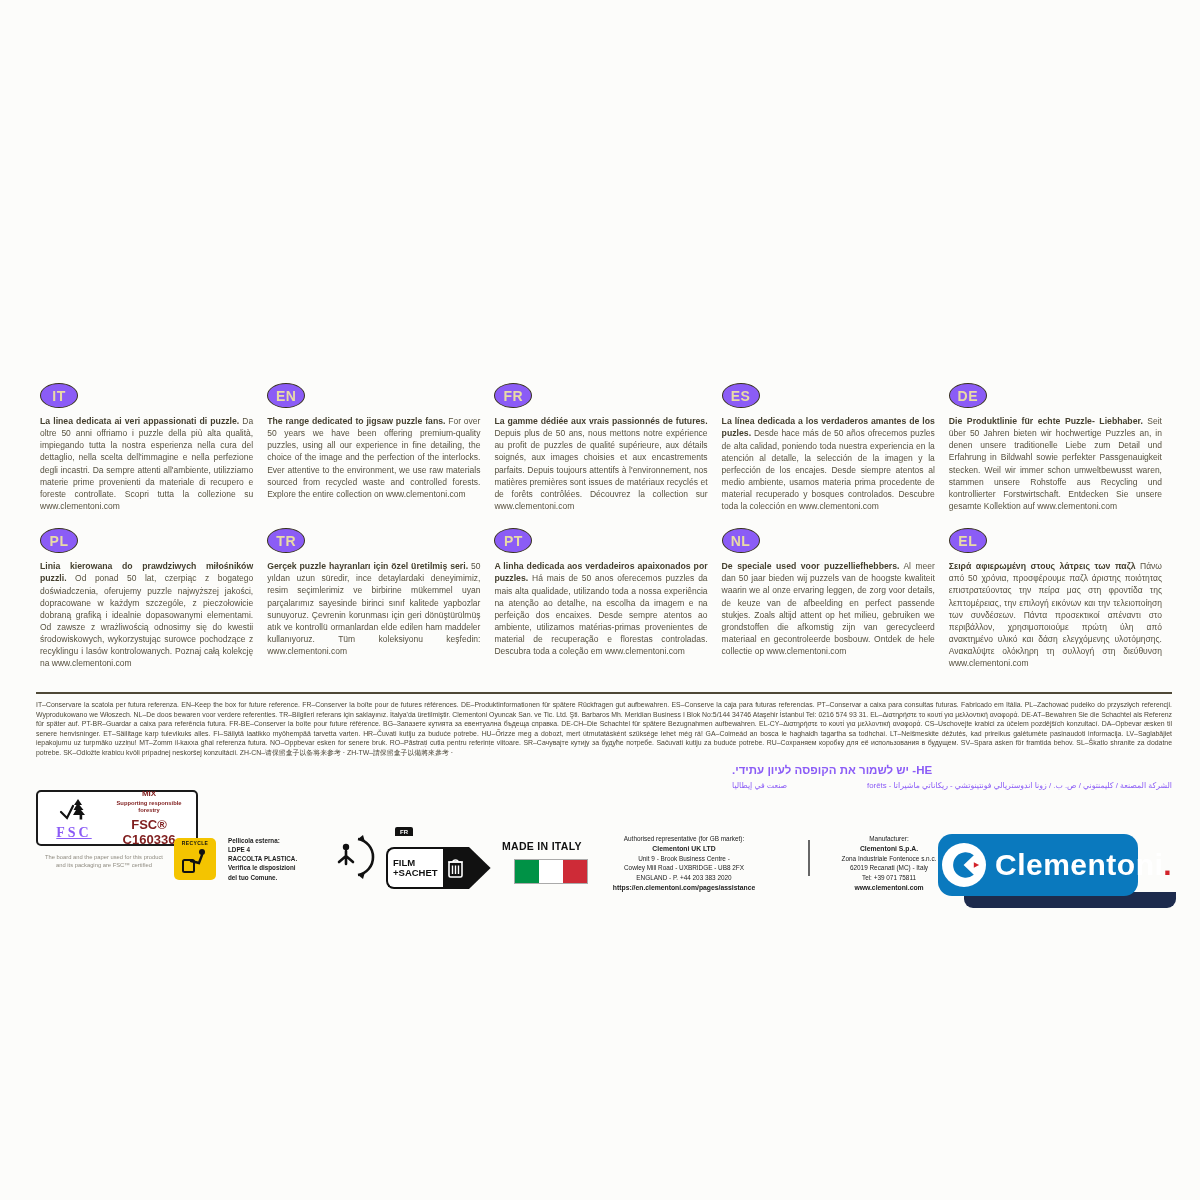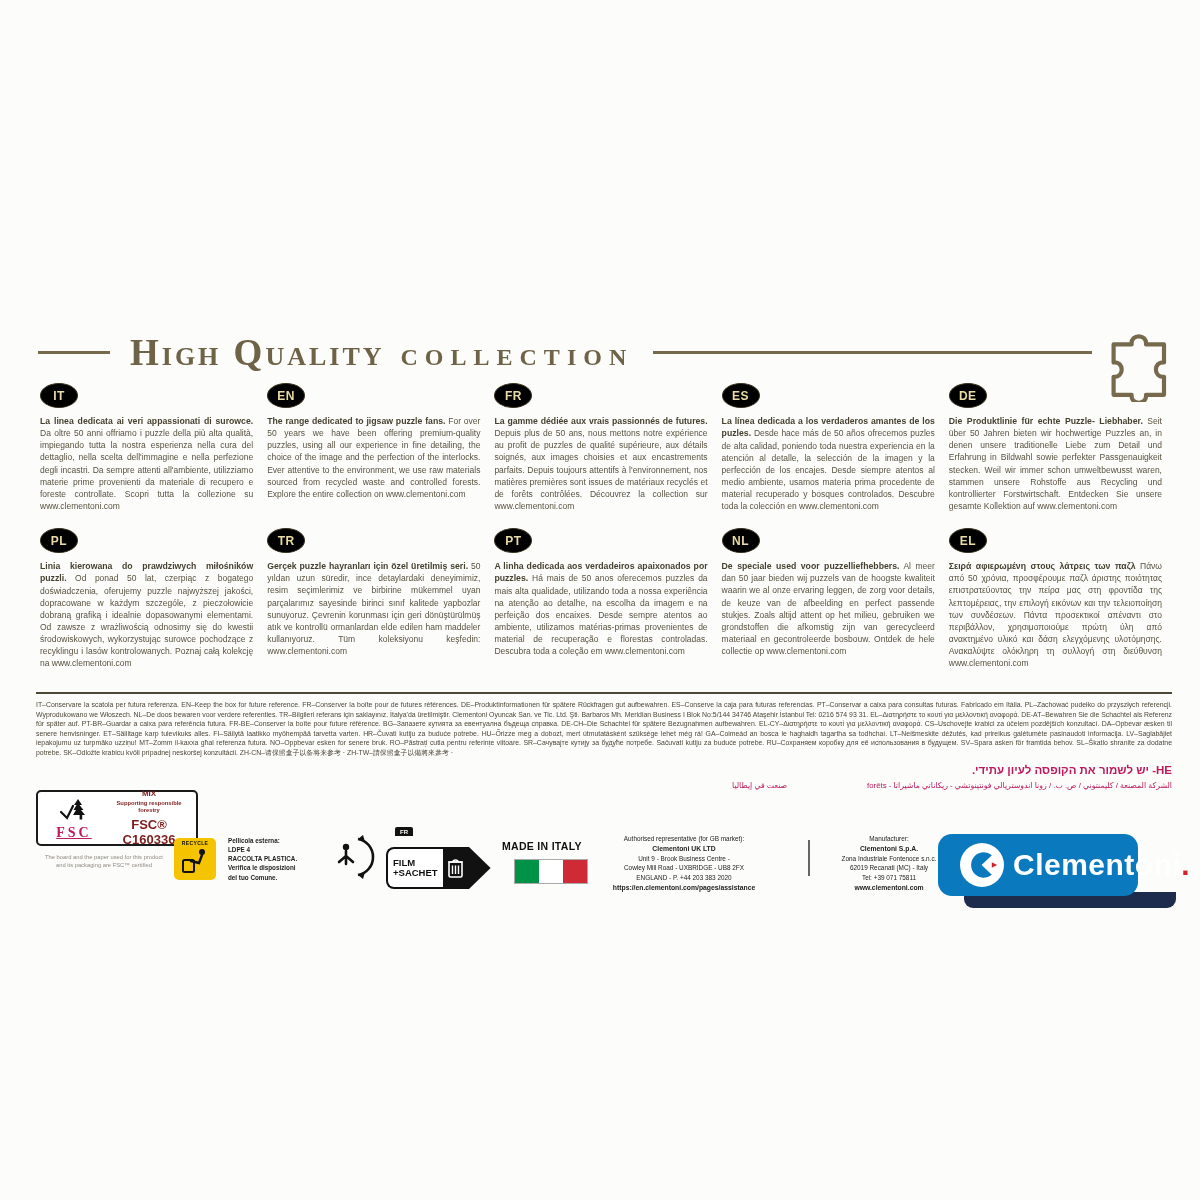--- a/index.html
+++ b/index.html
@@ -13,40 +13,40 @@
   .rule-r{flex:1;}
   .hdr-title{display:flex;align-items:baseline;gap:16px;margin:0 20px;color:#6e6247;white-space:nowrap;}
   .t-main{font-family:"Liberation Serif",serif;font-variant:small-caps;font-weight:700;font-size:37px;letter-spacing:3px;}
   .t-sub{font-family:"Liberation Serif",serif;font-weight:700;font-size:24px;letter-spacing:7px;}
   .puzzle-icon{margin-left:14px;transform:translateY(16px);flex:none;}
 
   
   .langs{position:absolute;top:383px;left:40px;width:1122px;display:grid;
     grid-template-columns:repeat(5,1fr);column-gap:14px;row-gap:16px;}
   .badge{display:inline-flex;width:36px;height:23px;border-radius:50%;align-items:center;
-    justify-content:center;background:#000000;color:#e9dba6;font-weight:bold;font-size:12px;
+    justify-content:center;background:#8b5cf6;color:#e9dba6;font-weight:bold;font-size:14px;
     letter-spacing:.5px;margin-bottom:7px;border:1px solid #39331f;}
   .lang-block p{margin:0;font-size:8.5px;line-height:1.42;text-align:justify;color:#57513f;}
   .lang-block b{font-size:8.7px;color:#443f2e;}
 
   
   .divider{position:absolute;top:692px;left:36px;right:28px;height:2px;background:#4e4836;}
   .fine{position:absolute;top:700px;left:36px;right:28px;font-size:6.9px;line-height:1.38;
     text-align:justify;color:#4c4637;}
-  .rtl{position:absolute;top:764px;right:28px;width:440px;direction:rtl;text-align:right;color:#be185d;}
+  .rtl{position:absolute;top:764px;right:28px;width:440px;direction:rtl;text-align:left;color:#8b5cf6;}
   .heb{font-size:11.5px;font-weight:bold;}
   .ara{font-size:11.5px;font-weight:bold;margin-top:1px;}
   .ara-co{font-size:7.8px;margin-top:5px;display:flex;justify-content:space-between;align-items:center;}
 
   
   .footer{position:absolute;top:788px;left:36px;right:25px;height:140px;}
   .fsc-box{position:absolute;left:0;top:2px;width:162px;height:56px;border:2px solid #1a1a1a;
     border-radius:5px;background:#fff;display:flex;align-items:center;box-sizing:border-box;}
   .fsc-left{width:64px;display:flex;flex-direction:column;align-items:center;padding:3px 0 2px 4px;}
-  .fsc-brand{font-family:"Liberation Serif",serif;font-weight:bold;font-size:14px;letter-spacing:3px;color:#be185d;text-decoration:underline;}
+  .fsc-brand{font-family:"Liberation Serif",serif;font-weight:bold;font-size:14px;letter-spacing:3px;color:#8b5cf6;text-decoration:underline;}
   .fsc-right{flex:1;text-align:center;padding-right:4px;color:#7f1d1d;}
   .fsc-right .mix{font-weight:bold;font-size:8px;margin-bottom:2px;}
   .fsc-right .tag{font-size:5.8px;font-weight:bold;margin-bottom:3px;line-height:1.25;}
   .fsc-right .lic{font-weight:bold;font-size:13px;}
   .fsc-note{position:absolute;left:2px;top:66px;width:132px;text-align:center;font-size:5.8px;
     line-height:1.35;color:#8f8b80;}
   .recycle{position:absolute;left:138px;top:50px;width:42px;height:42px;background:#f4c400;
     border-radius:5px;display:flex;flex-direction:column;align-items:center;padding-top:2px;box-sizing:border-box;}
   .rec-label{font-size:5px;font-weight:bold;color:#111;letter-spacing:.4px;}
   .plastic{position:absolute;left:192px;top:48px;width:102px;font-size:6.3px;font-weight:bold;
@@ -66,51 +66,38 @@
   .flag{margin:7px auto 0;width:74px;height:25px;display:flex;border:1px solid #aaa;box-sizing:border-box;}
   .flag div{flex:1;}
   .gb{position:absolute;left:528px;top:46px;width:240px;text-align:center;font-size:6.4px;
     line-height:1.5;color:#222;}
   .gb .b{font-weight:bold;font-size:6.8px;}
   .vdiv{position:absolute;left:772px;top:52px;width:2px;height:36px;background:#666;}
   .mfr{position:absolute;left:782px;top:46px;width:142px;text-align:center;font-size:6.4px;
     line-height:1.5;color:#222;}
   .mfr .b{font-weight:bold;font-size:6.8px;}
   .logo{position:absolute;left:902px;top:46px;width:200px;height:62px;background:#0a79be;
-    border-radius:14px;display:flex;align-items:center;padding-left:22px;box-sizing:border-box;z-index:2;}
+    border-radius:14px;display:flex;align-items:center;padding-left:4px;box-sizing:border-box;z-index:2;}
   .logo-mark{width:44px;height:44px;background:#fff;border-radius:50%;flex:none;display:flex;
     align-items:center;justify-content:center;}
   .logo-word{color:#fff;font-weight:bold;font-size:30px;letter-spacing:.5px;margin-left:9px;white-space:nowrap;}
   .logo-period{color:#d2232a;}
   .navy-bar{position:absolute;left:928px;top:104px;width:212px;height:16px;background:#1d2b4d;
     border-radius:0 0 9px 9px;z-index:1;}
 </style>
 </head>
 <body>
 
 <div class="sheet">
 
-  <div class="hdr">
-    <div class="rule rule-l"></div>
-    <div class="hdr-title">
-      <span class="t-main">High Quality</span>
-      <span class="t-sub">COLLECTION</span>
-    </div>
-    <div class="rule rule-r"></div>
-    <span class="puzzle-icon">
-      <svg width="68" height="72" viewBox="26 0 52 60">
-        <path d="M30,12 h15 c-1,-9 13,-9 12,0 h15 v15 c-9,-1 -9,13 0,12 v15 h-15 c1,9 -13,9 -12,0 h-15 v-15 c9,1 9,-13 0,-12 z" fill="none" stroke="#76694c" stroke-width="3.5" stroke-linejoin="round"></path>
-      </svg>
-    </span>
-  </div>
 
   <div class="langs">
     <div class="lang-block">
       <span class="badge">IT</span>
-      <p><b>La linea dedicata ai veri appassionati di surowce.</b>
+      <p><b>La linea dedicata ai veri appassionati di puzzle.</b>
         <span>Da oltre 50 anni offriamo i puzzle della più alta qualità, impiegando tutta la nostra esperienza nella cura del dettaglio, nella scelta dell'immagine e nella perfezione degli incastri. Da sempre attenti all'ambiente, utilizziamo materie prime provenienti da materiale di recupero e foreste controllate. Scopri tutta la collezione su www.clementoni.com</span></p>
     </div>
     <div class="lang-block">
       <span class="badge">EN</span>
       <p><b>The range dedicated to jigsaw puzzle fans.</b>
         <span>For over 50 years we have been offering premium-quality puzzles, using all our experience in fine detailing, the choice of the image and the perfection of the interlocks. Ever attentive to the environment, we use raw materials sourced from recycled waste and controlled forests. Explore the entire collection on www.clementoni.com</span></p>
     </div>
     <div class="lang-block">
       <span class="badge">FR</span>
       <p><b>La gamme dédiée aux vrais passionnés de futures.</b>

